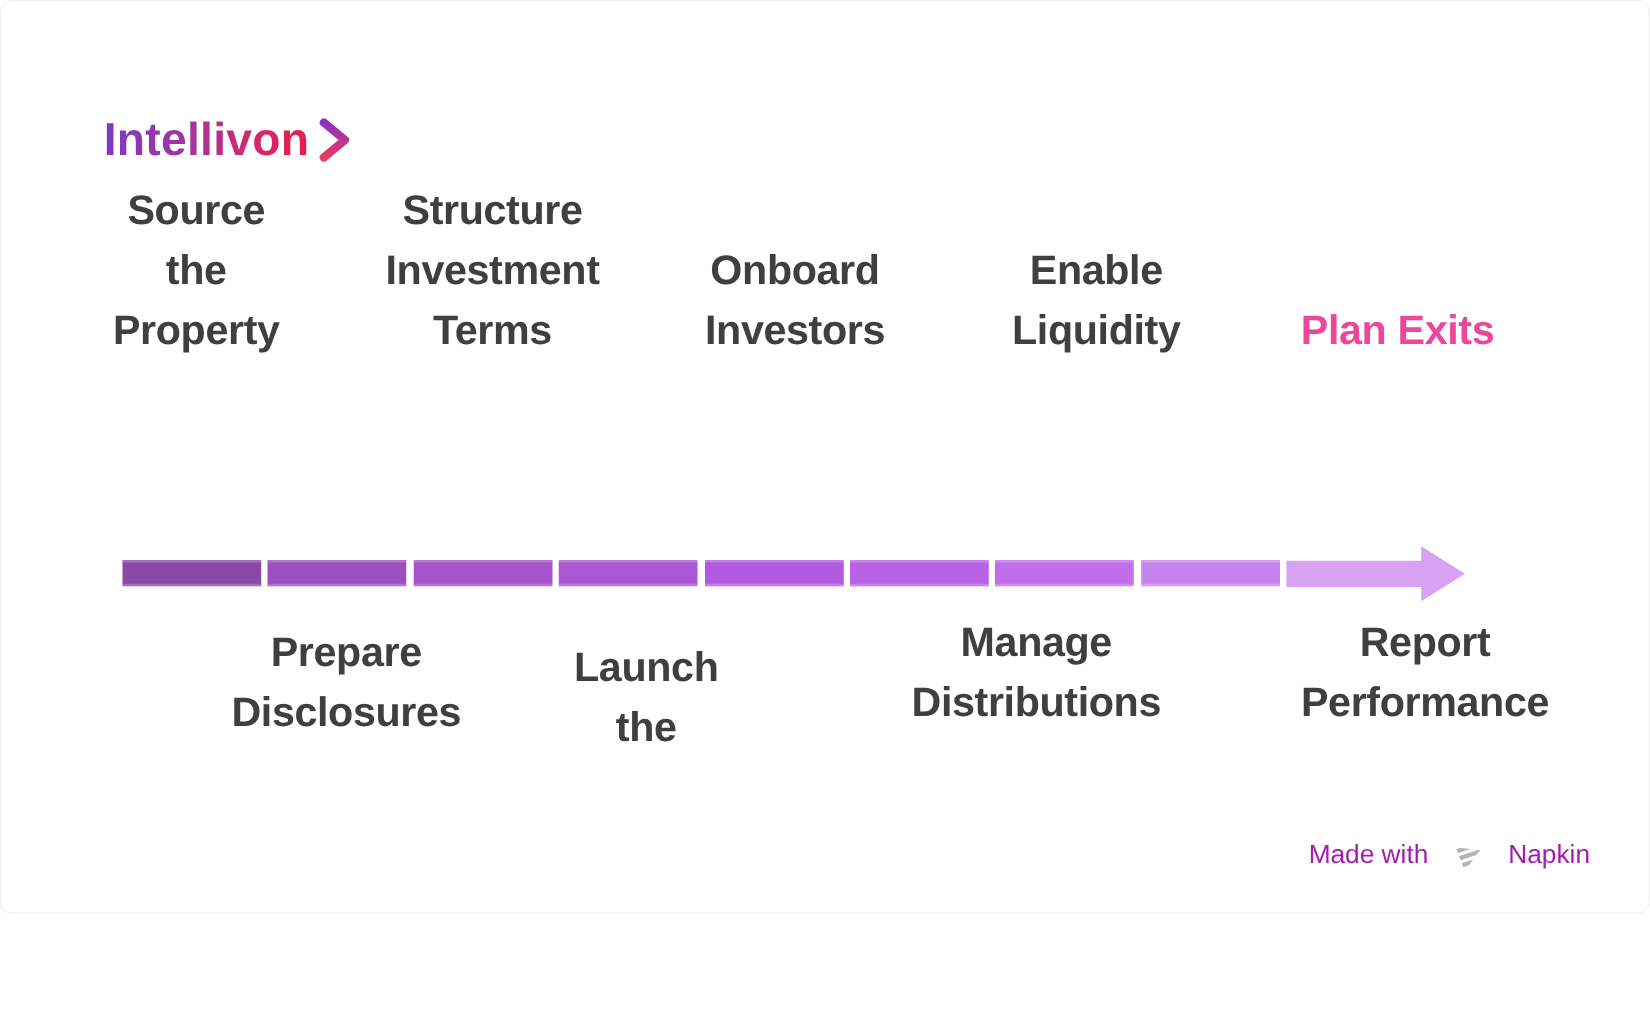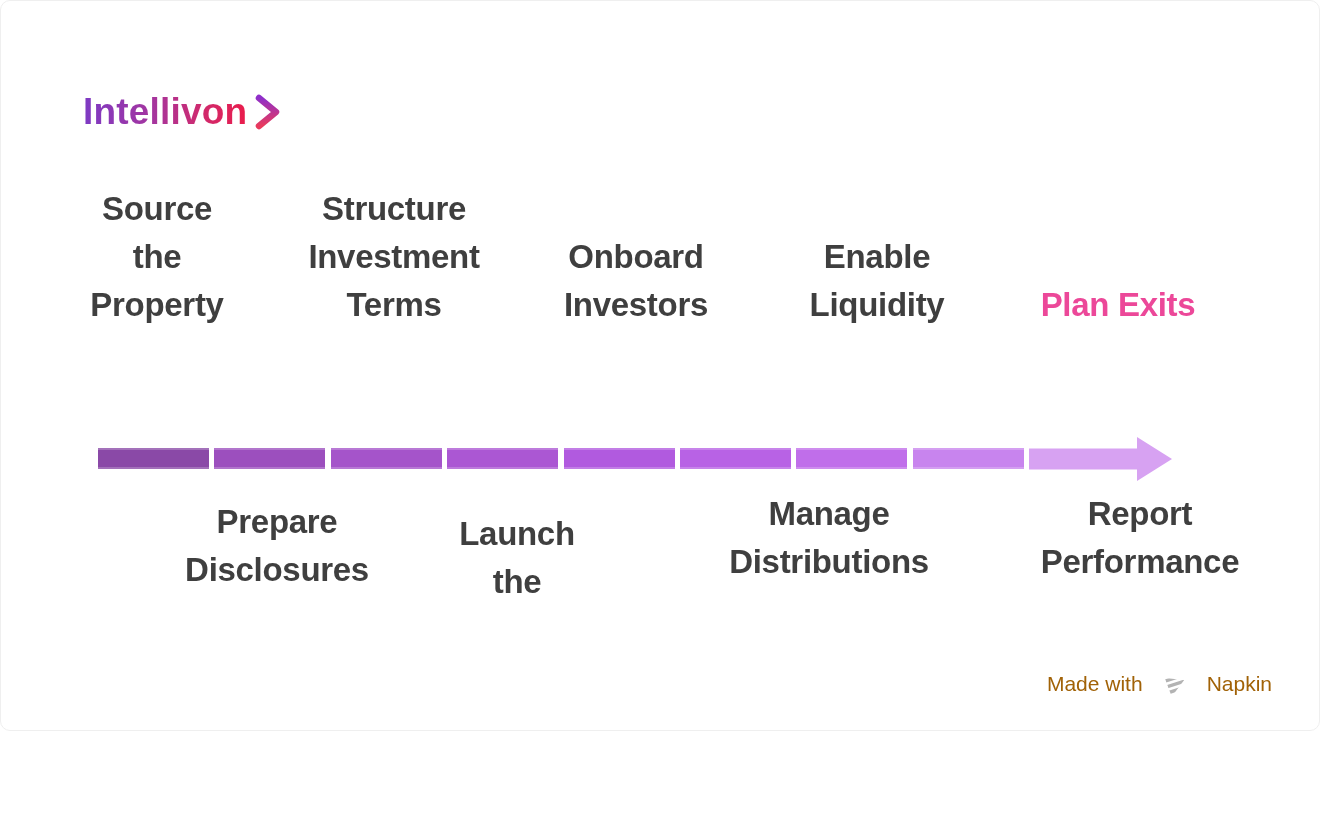--- a/index.html
+++ b/index.html
@@ -48,41 +48,41 @@
     position: absolute;
     transform: translateX(-50%);
     text-align: center;
     font-weight: 700;
     font-size: 33px;
     line-height: 48px;
     letter-spacing: -0.3px;
     color: #3f3f3f;
     white-space: nowrap;
   }
-  .step-label.top { bottom: 401px; }
+  .step-label.top { bottom: 442px; }
 
   
   .arrow-seg {
     position: absolute;
     box-shadow: inset 0 2px 0 rgba(255,255,255,0.22), inset 0 -2px 0 rgba(255,255,255,0.22);
   }
   .arrow-head-svg {
     position: absolute;
     display: block;
   }
 
   
   .watermark {
     position: absolute;
     right: 47px;
     bottom: 34px;
     display: flex;
     align-items: flex-end;
     gap: 20px;
-    color: #a16207;
+    color: #a21caf;
     font-size: 21px;
     font-weight: 400;
   }
   .watermark svg { display: block; }
 </style>
 </head>
 <body>
 
 <div class="canvas">
 

